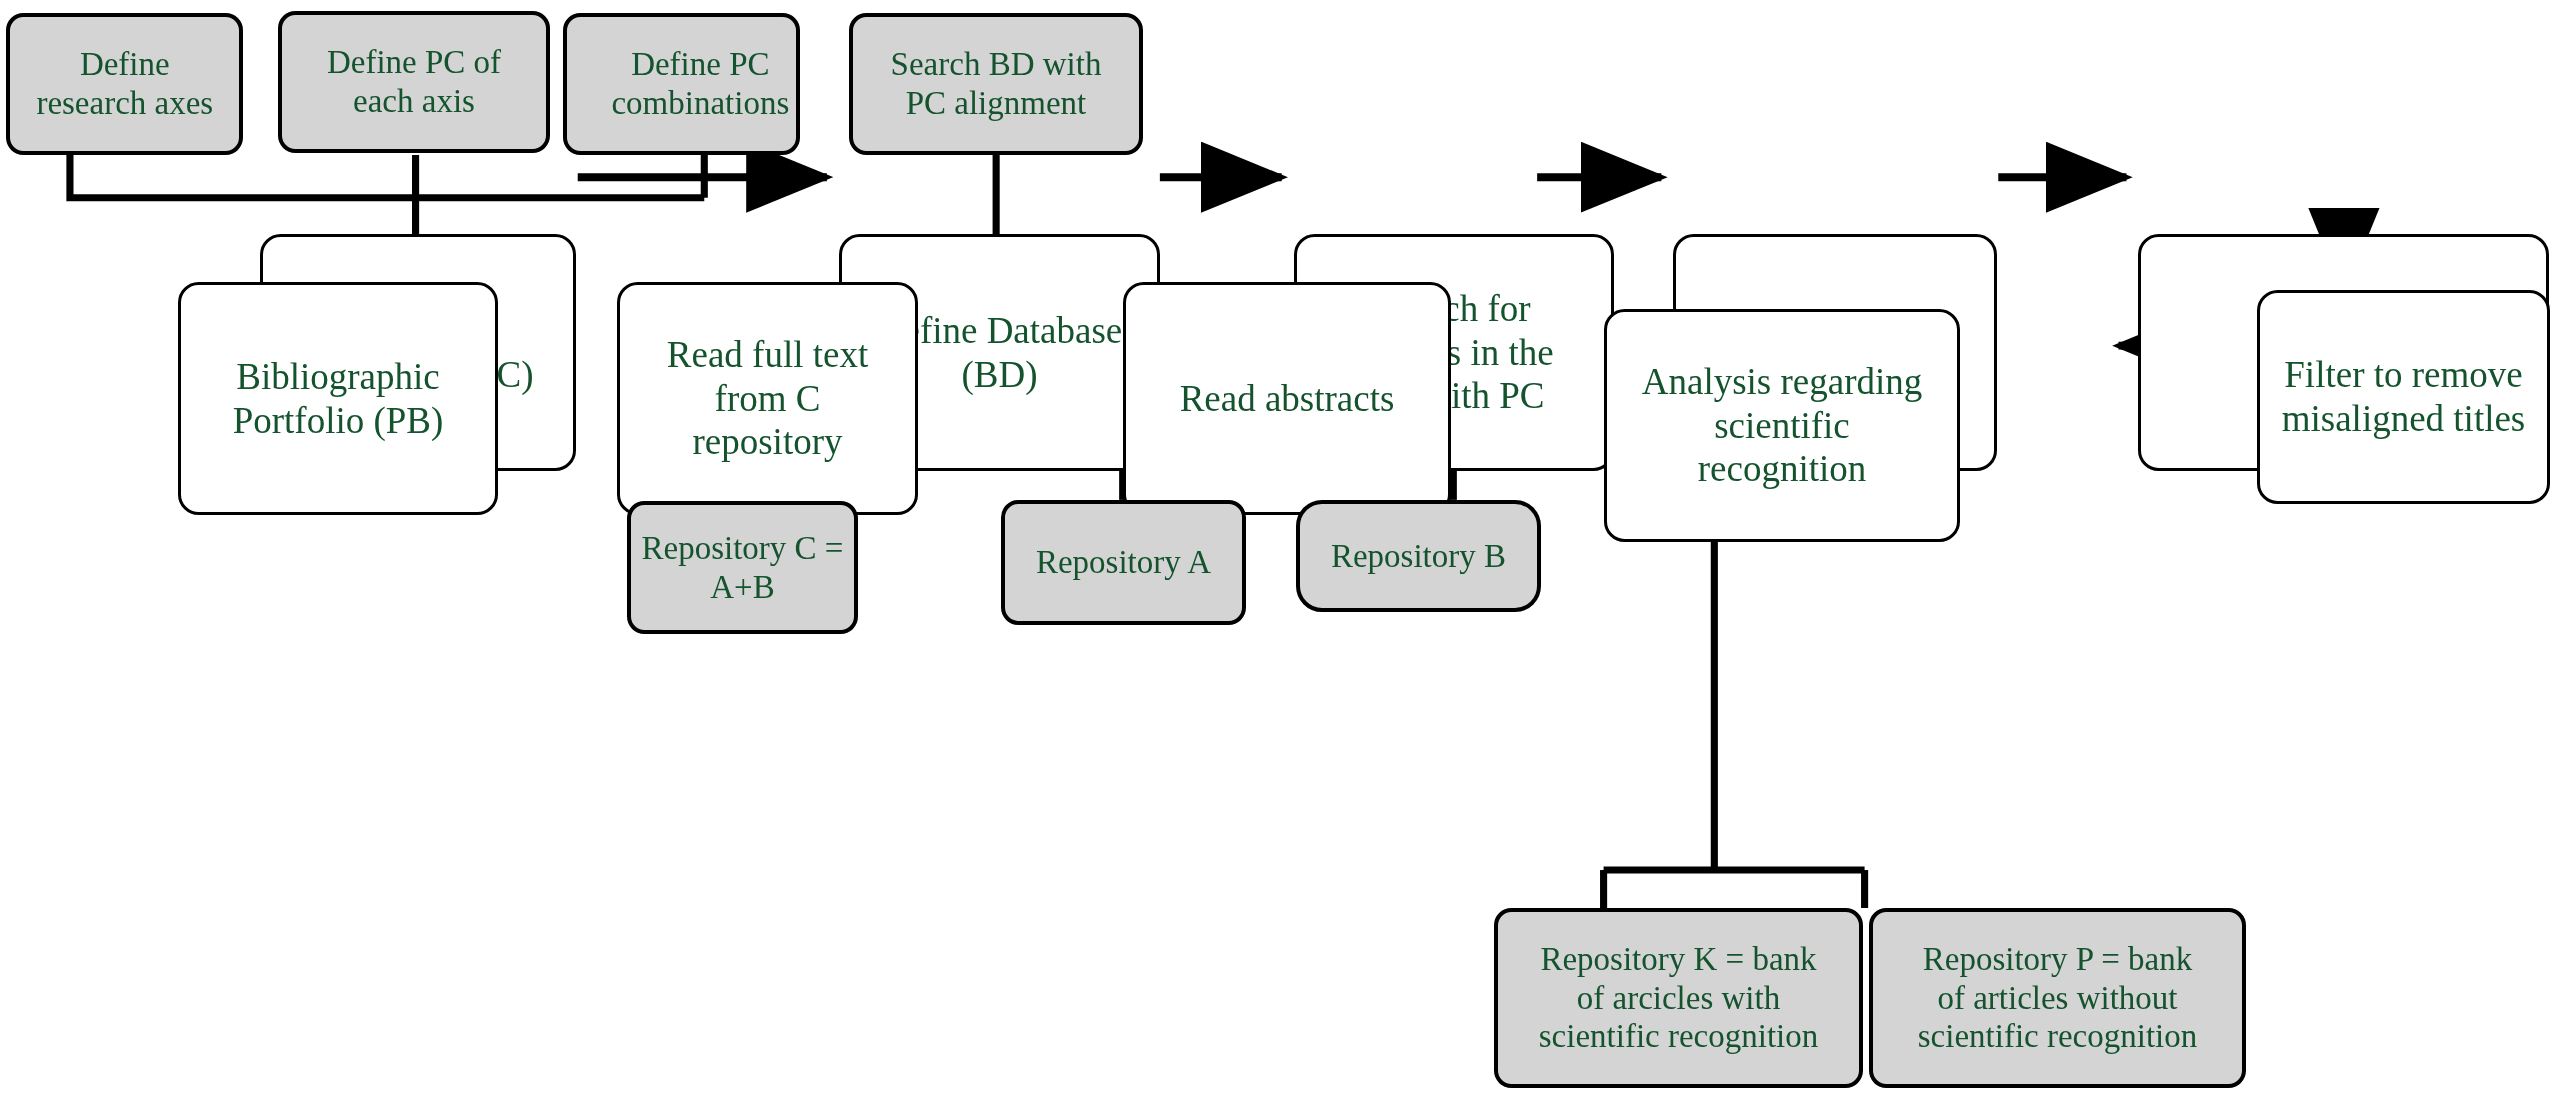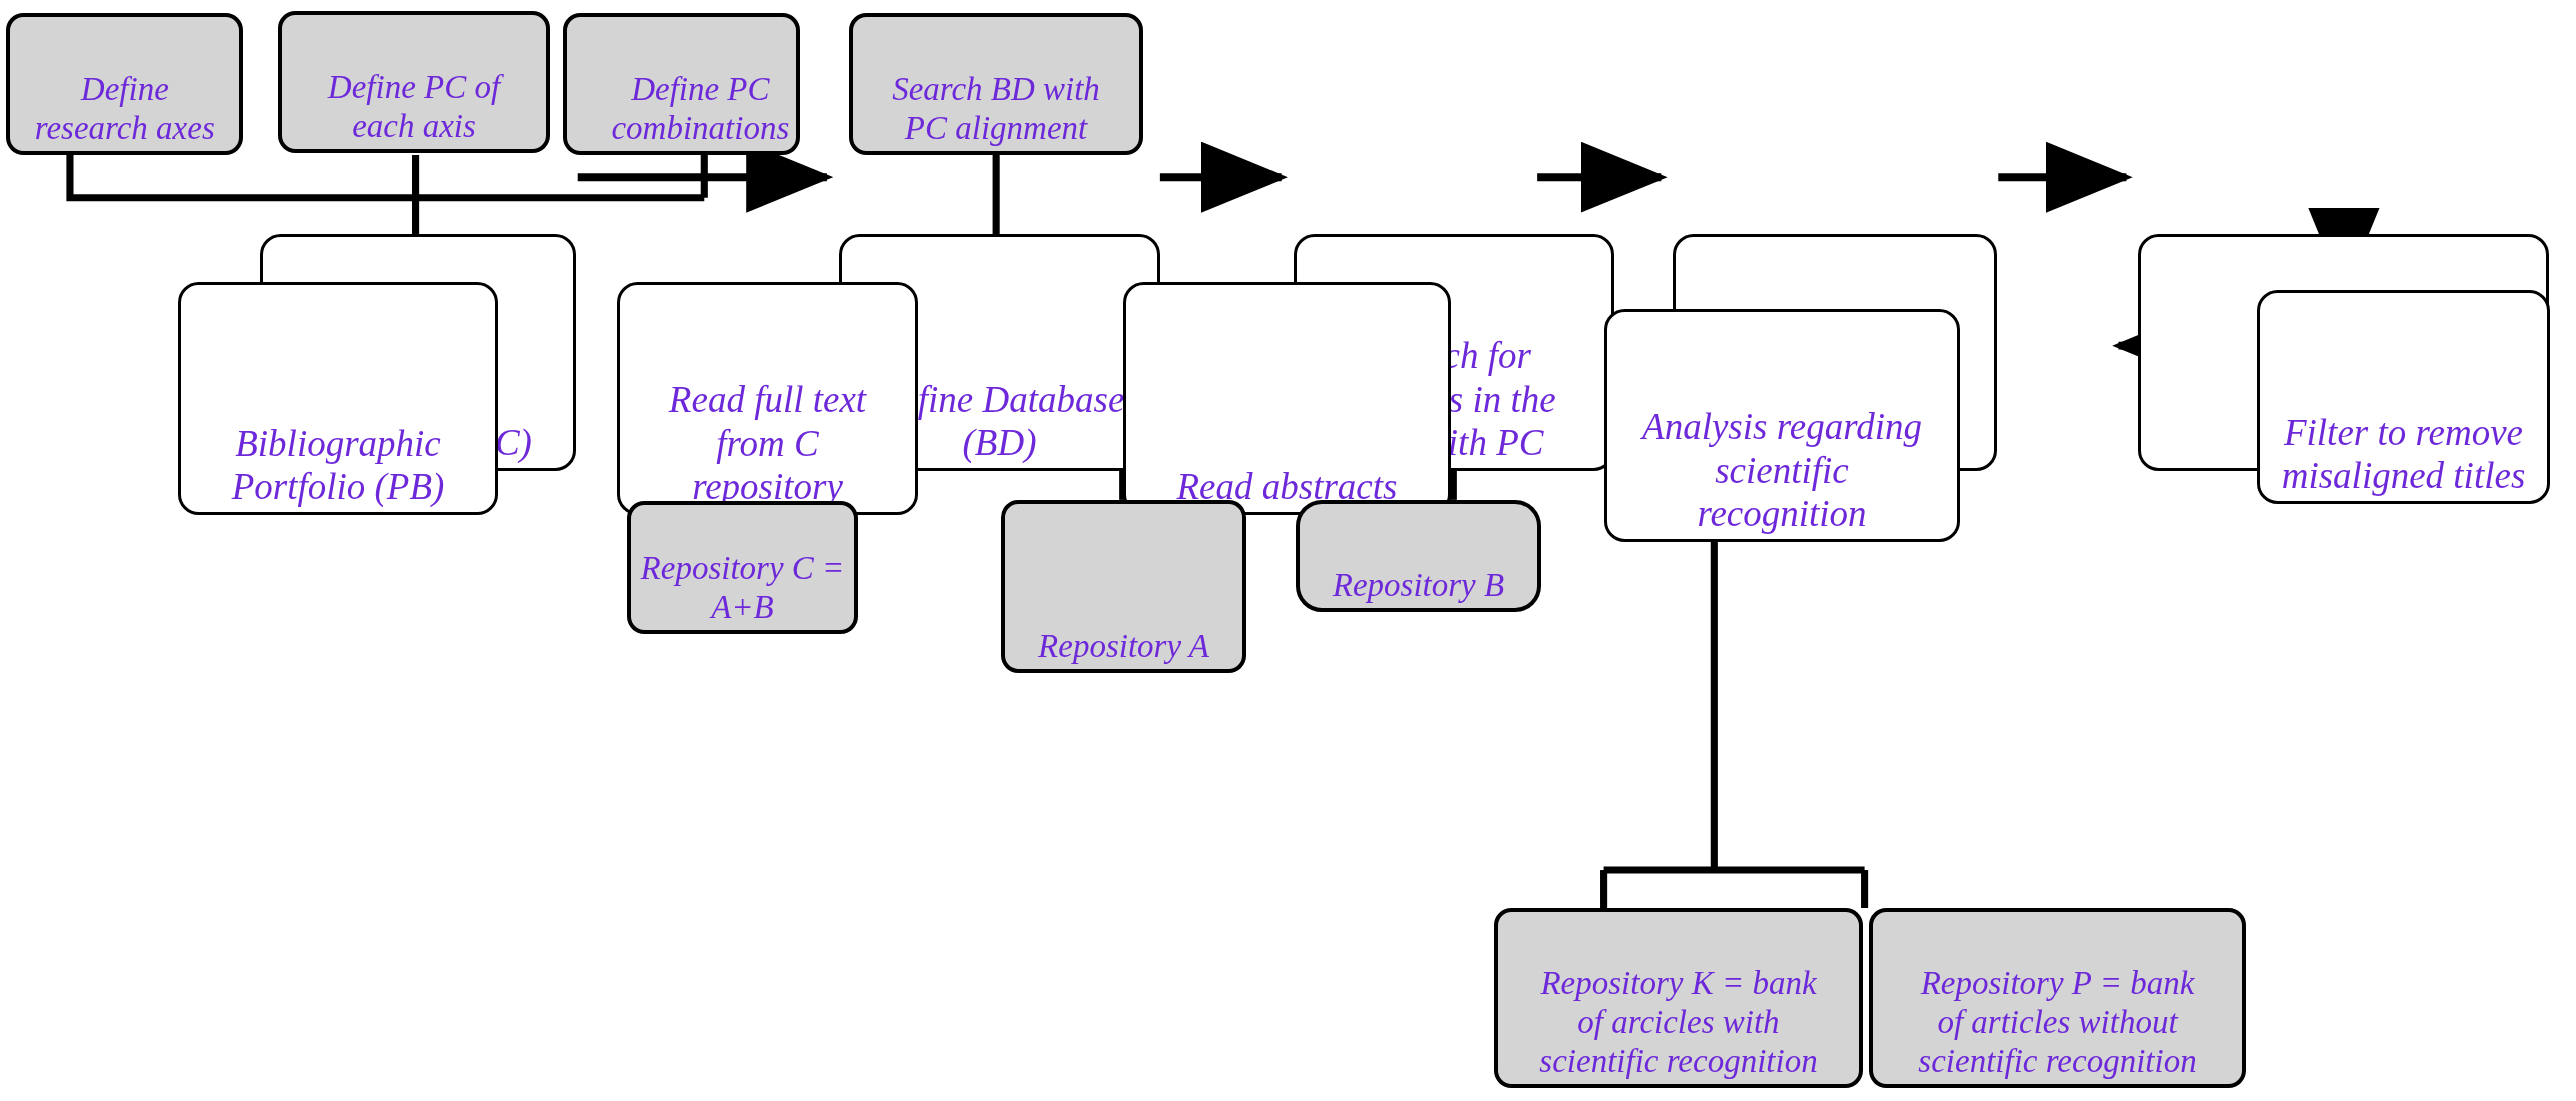--- a/index.html
+++ b/index.html
@@ -20,31 +20,30 @@
     left: 0;
     top: 0;
     width: 2576px;
     height: 1101px;
     pointer-events: none;
   }
   .node {
     position: absolute;
     box-sizing: border-box;
     display: flex;
-    align-items: flex-end;
+    align-items: center;
     justify-content: center;
     text-align: center;
     border: 3.2px solid #000000;
     border-radius: 20.6px;
     background: #ffffff;
-    color: #6d28d9;
+    color: #14532d;
     line-height: 1.18;
     padding: 3.2px 6.3px;
     z-index: 2;
-    font-style: italic;
   }
   .node.shaded {
     background: #d4d4d4;
     border-width: 4px;
     border-radius: 17.4px;
   }
   .node .txt {
     display: block;
     white-space: pre-line;
   }
@@ -182,21 +181,21 @@
   <div class="node f-main" style="left:166px; top:282px; width:320px; height:233px;margin-left:12px;">
     <span class="txt">Bibliographic
 Portfolio (PB)</span>
   </div>
 
   <div class="node shaded f-small" style="left:629px; top:501px; width:229px; height:133px; left:627px; top:501px; width:231px;">
     <span class="txt">Repository C =
 A+B</span>
   </div>
 
-  <div class="node shaded f-small" style="left:1001px; top:500px; width:245px; height:173px;">
+  <div class="node shaded f-small" style="left:1001px; top:500px; width:245px; height:125px;">
     <span class="txt">Repository A</span>
   </div>
 
   <div class="node shaded f-small" style="left:1296px; top:500px; width:245px; height:112px;border-radius:26px;">
     <span class="txt">Repository B</span>
   </div>
 
   <div class="node shaded f-small" style="left:1494px; top:908px; width:369px; height:180px; left:1494px; top:908px;">
     <span class="txt">Repository K = bank
 of arcicles with

